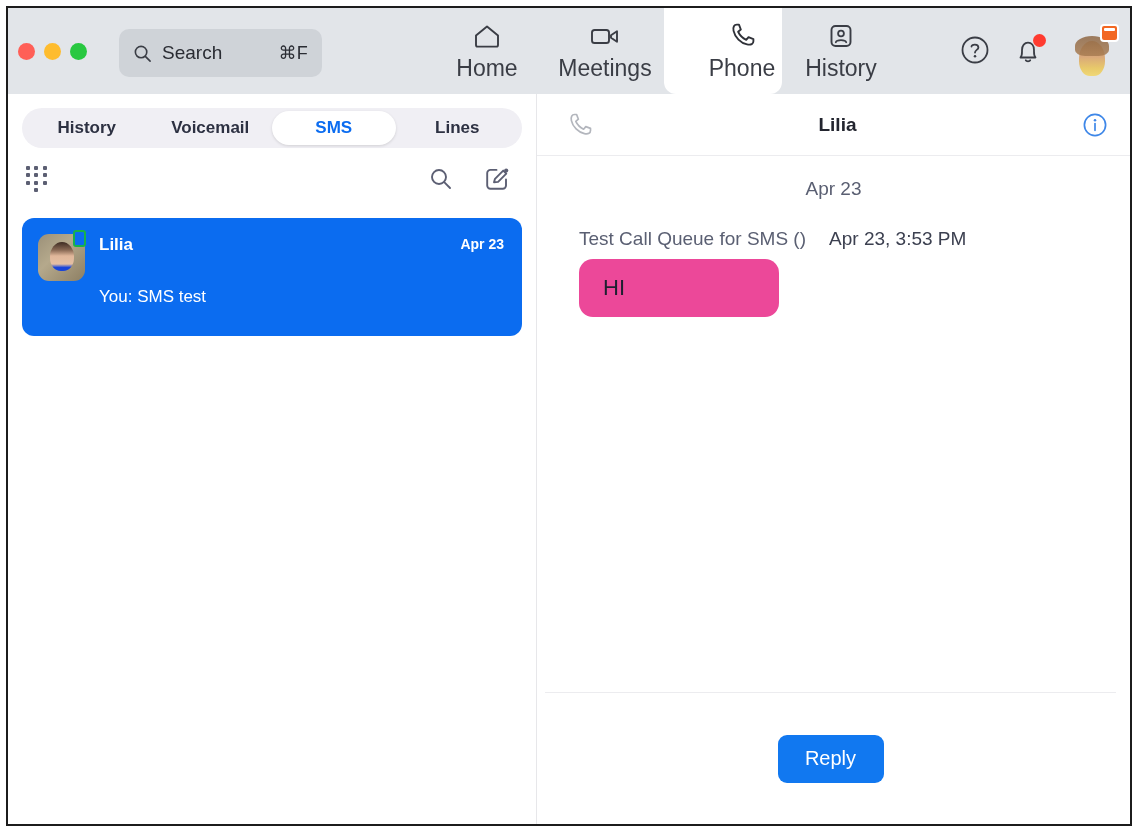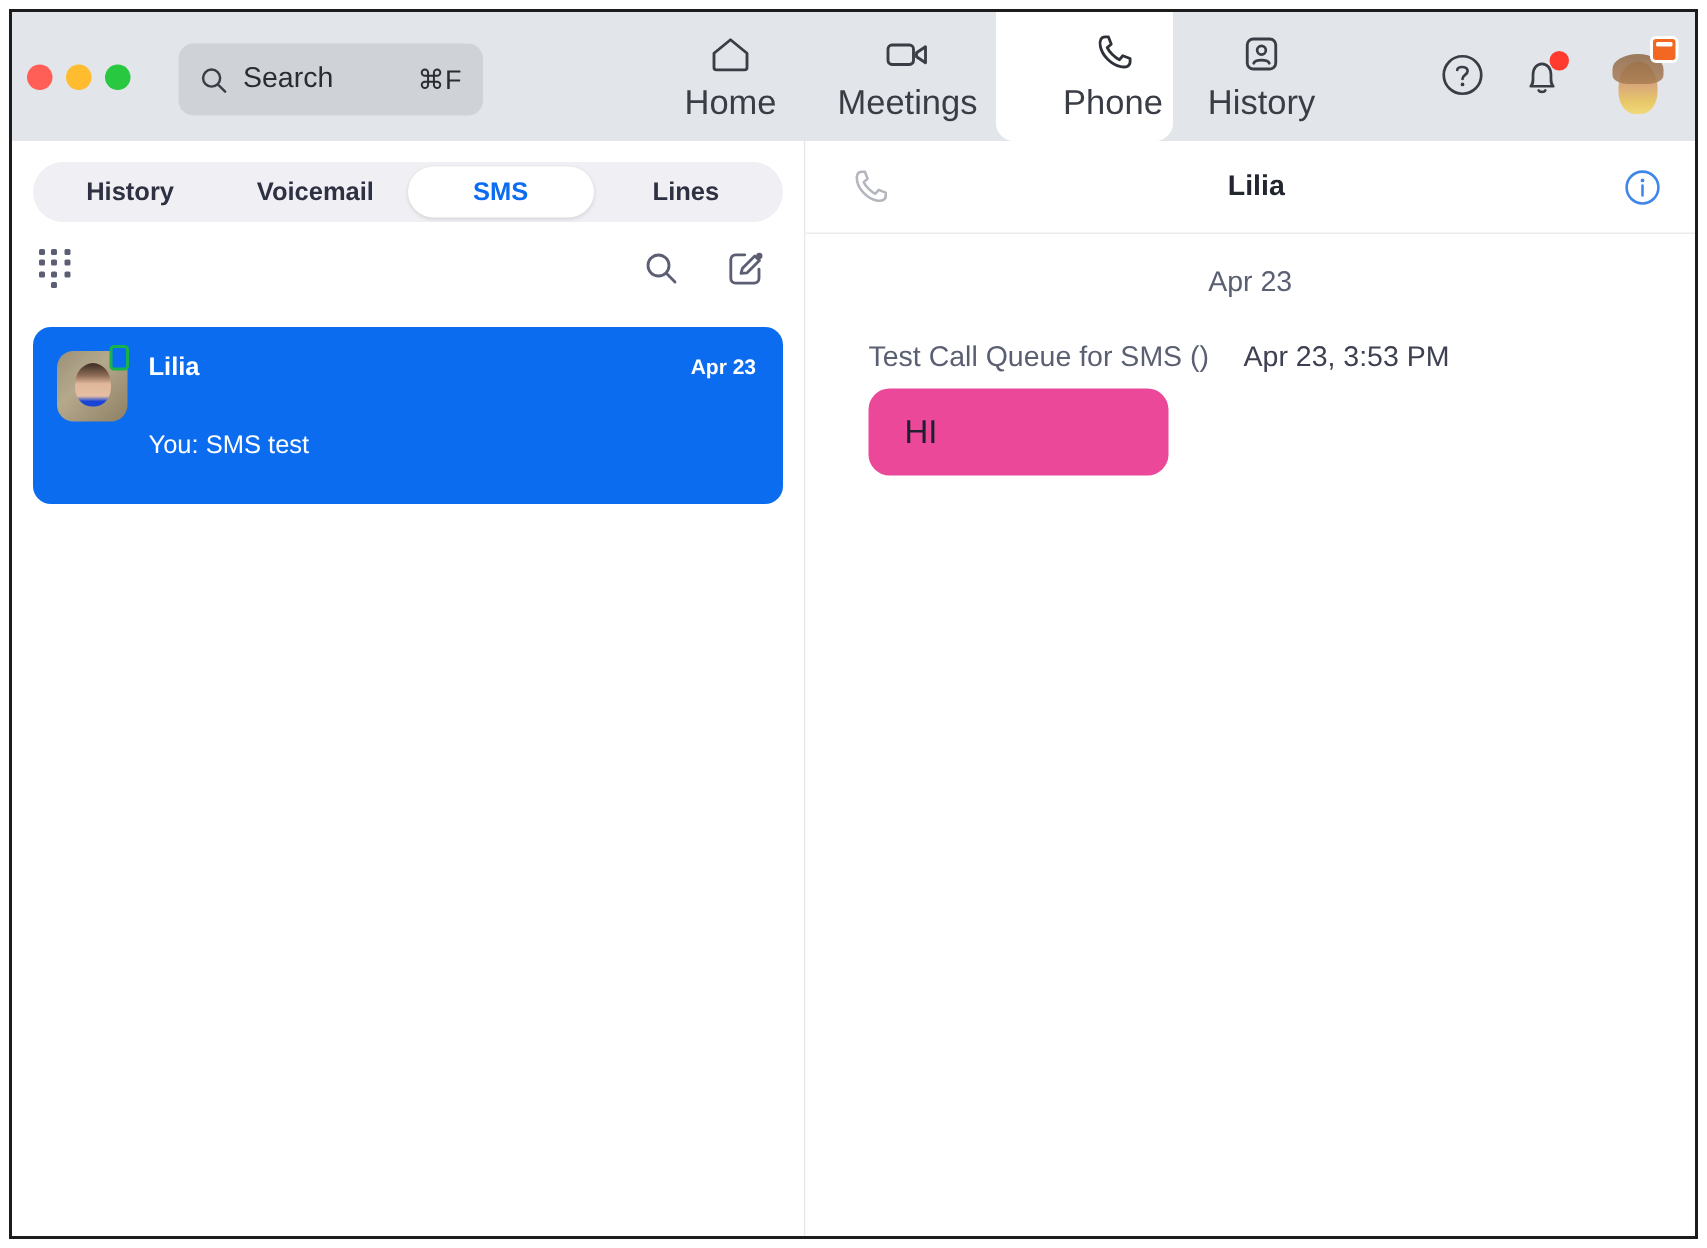--- a/index.html
+++ b/index.html
@@ -566,18 +566,21 @@
 
         <div>
           <div class="msg-meta">
             <span class="msg-sender">Test Call Queue for SMS  ()</span>
             <span class="msg-time">Apr 23, 3:53 PM</span>
           </div>
           <div class="bubble">HI</div>
         </div>
       </div>
 
+      <div class="composer">
+        <button class="reply-btn">Reply</button>
+      </div>
 
     </div>
 
   </div>
 
 </div>
 
 </body></html>

